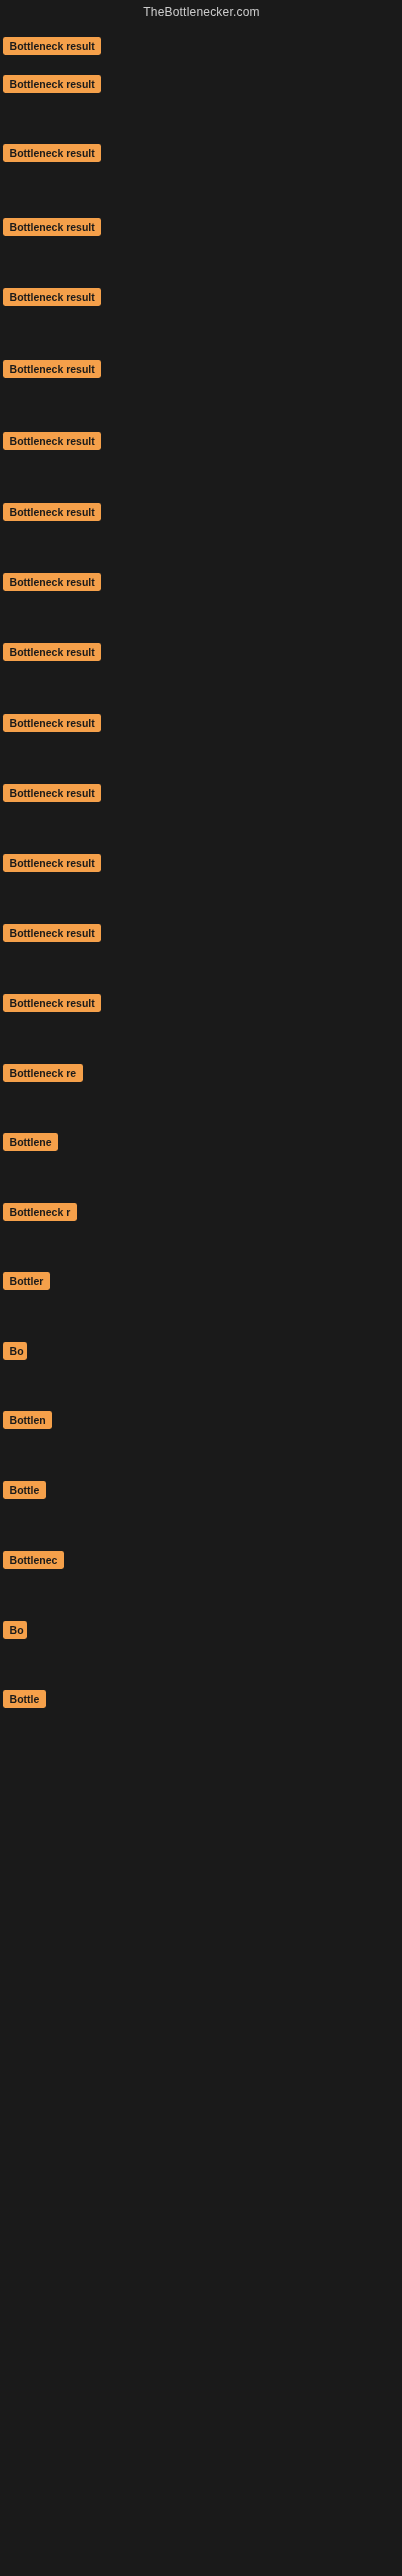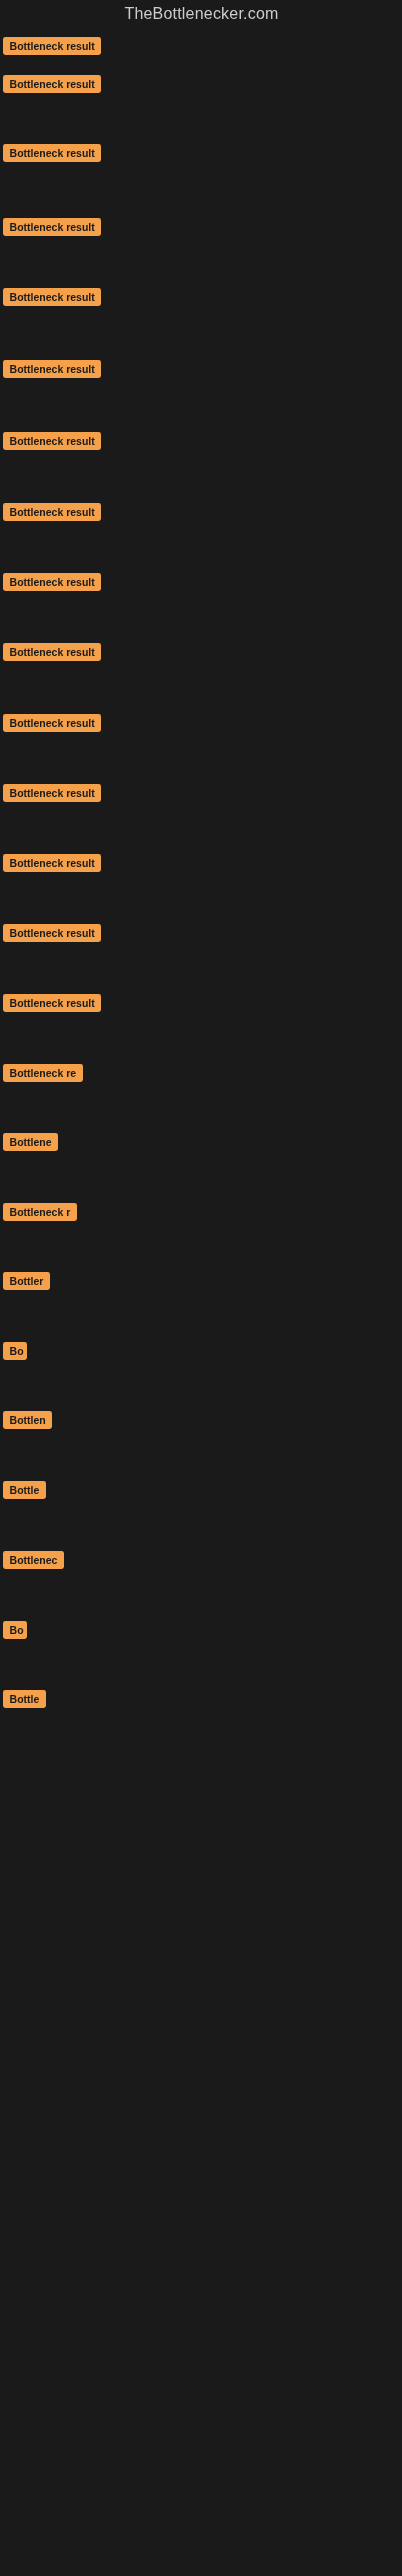--- a/index.html
+++ b/index.html
@@ -16,21 +16,21 @@
       position: relative;
     }
 
     
   </style>
 </head>
 <body>
 
 <div style="position: relative; width: 403px; min-height: 2576px; background: #1a1a1a;">
 
-  <div style="text-align: center; color: #cccccc; font-size: 16px; padding: 4.8px 0 8px 0; letter-spacing: 0.2px; font-family: Arial, sans-serif;">TheBottlenecker.com</div>
+  <div style="text-align: center; color: #cccccc; font-size: 12px; padding: 4.8px 0 8px 0; letter-spacing: 0.2px; font-family: Arial, sans-serif;">TheBottlenecker.com</div>
 
   <div id="rows-container">
   <div style="position: absolute; top: 32px; left: 0px; padding: 4.8px 3.2px; width: 100%;"><div style="display: inline-block; background-color: rgb(245, 160, 74); color: rgb(26, 26, 26); font-size: 10.5px; font-weight: bold; padding: 3.2px 6.4px; border-radius: 2.4px; max-width: 113px; overflow: hidden; white-space: nowrap; font-family: Arial, sans-serif; cursor: pointer;">Bottleneck result</div></div>
       <div style="position: absolute; top: 70px; left: 0px; padding: 4.8px 3.2px; width: 100%;"><div style="display: inline-block; background-color: rgb(245, 160, 74); color: rgb(26, 26, 26); font-size: 10.5px; font-weight: bold; padding: 3.2px 6.4px; border-radius: 2.4px; max-width: 113px; overflow: hidden; white-space: nowrap; font-family: Arial, sans-serif; cursor: pointer;">Bottleneck result</div></div>
       <div style="position: absolute; top: 139px; left: 0px; padding: 4.8px 3.2px; width: 100%;"><div style="display: inline-block; background-color: rgb(245, 160, 74); color: rgb(26, 26, 26); font-size: 10.5px; font-weight: bold; padding: 3.2px 6.4px; border-radius: 2.4px; max-width: 113px; overflow: hidden; white-space: nowrap; font-family: Arial, sans-serif; cursor: pointer;">Bottleneck result</div></div>
       <div style="position: absolute; top: 213px; left: 0px; padding: 4.8px 3.2px; width: 100%;"><div style="display: inline-block; background-color: rgb(245, 160, 74); color: rgb(26, 26, 26); font-size: 10.5px; font-weight: bold; padding: 3.2px 6.4px; border-radius: 2.4px; max-width: 113px; overflow: hidden; white-space: nowrap; font-family: Arial, sans-serif; cursor: pointer;">Bottleneck result</div></div>
       <div style="position: absolute; top: 283px; left: 0px; padding: 4.8px 3.2px; width: 100%;"><div style="display: inline-block; background-color: rgb(245, 160, 74); color: rgb(26, 26, 26); font-size: 10.5px; font-weight: bold; padding: 3.2px 6.4px; border-radius: 2.4px; max-width: 113px; overflow: hidden; white-space: nowrap; font-family: Arial, sans-serif; cursor: pointer;">Bottleneck result</div></div>
       <div style="position: absolute; top: 355px; left: 0px; padding: 4.8px 3.2px; width: 100%;"><div style="display: inline-block; background-color: rgb(245, 160, 74); color: rgb(26, 26, 26); font-size: 10.5px; font-weight: bold; padding: 3.2px 6.4px; border-radius: 2.4px; max-width: 113px; overflow: hidden; white-space: nowrap; font-family: Arial, sans-serif; cursor: pointer;">Bottleneck result</div></div>
       <div style="position: absolute; top: 427px; left: 0px; padding: 4.8px 3.2px; width: 100%;"><div style="display: inline-block; background-color: rgb(245, 160, 74); color: rgb(26, 26, 26); font-size: 10.5px; font-weight: bold; padding: 3.2px 6.4px; border-radius: 2.4px; max-width: 113px; overflow: hidden; white-space: nowrap; font-family: Arial, sans-serif; cursor: pointer;">Bottleneck result</div></div>
       <div style="position: absolute; top: 498px; left: 0px; padding: 4.8px 3.2px; width: 100%;"><div style="display: inline-block; background-color: rgb(245, 160, 74); color: rgb(26, 26, 26); font-size: 10.5px; font-weight: bold; padding: 3.2px 6.4px; border-radius: 2.4px; max-width: 113px; overflow: hidden; white-space: nowrap; font-family: Arial, sans-serif; cursor: pointer;">Bottleneck result</div></div>

